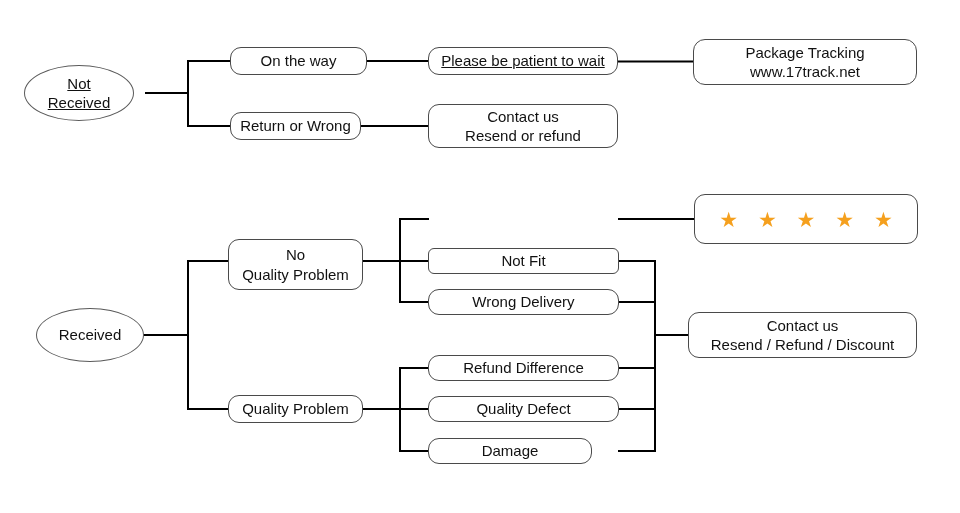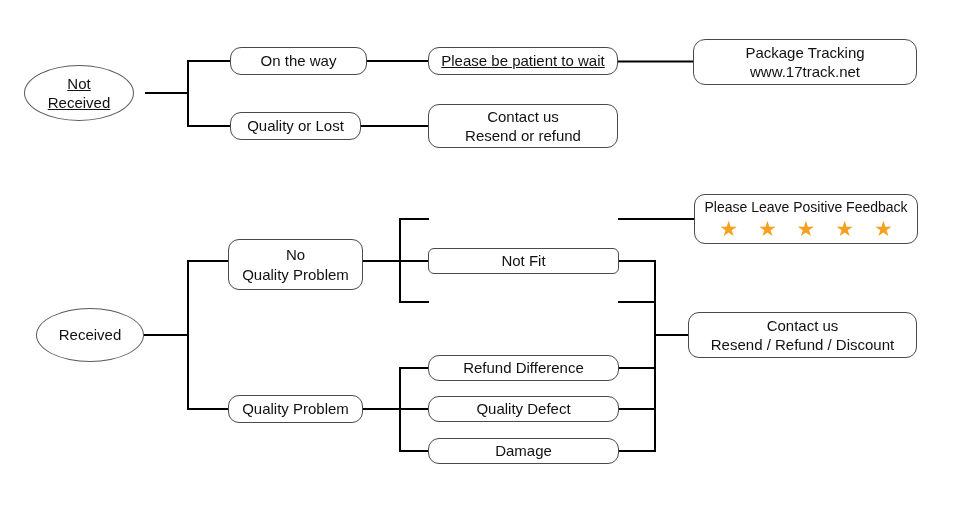--- a/index.html
+++ b/index.html
@@ -59,43 +59,43 @@
   <div class="node oval" style="left:24px;top:65px;width:110px;height:56px;text-decoration:underline;">Not
 Received</div>
 
   <div class="node box" style="left:230px;top:47px;width:137px;height:28px;">On the way</div>
 
   <div class="node box" style="left:428px;top:47px;width:190px;height:28px;text-decoration:underline;">Please be patient to wait</div>
 
   <div class="node box" style="left:693px;top:39px;width:224px;height:46px;border-radius:12px;">Package Tracking
 www.17track.net</div>
 
-  <div class="node box" style="left:230px;top:112px;width:131px;height:28px;">Quality or Lost</div>
+  <div class="node box" style="left:230px;top:112px;width:131px;height:28px;">Return or Wrong</div>
 
   <div class="node box" style="left:428px;top:104px;width:190px;height:44px;">Contact us
 Resend or refund</div>
 
   <div class="node oval" style="left:36px;top:308px;width:108px;height:54px;">Received</div>
 
   <div class="node box" style="left:228px;top:239px;width:135px;height:51px;">No
 Quality Problem</div>
 
   <div class="node box" style="left:228px;top:395px;width:135px;height:28px;">Quality Problem</div>
 
 
   <div class="node box" style="left:428px;top:248px;width:191px;height:26px;border-radius:6px;">Not Fit</div>
 
+  <div class="node box" style="left:428px;top:289px;width:191px;height:26px;">Wrong Delivery</div>
 
   <div class="node box" style="left:428px;top:355px;width:191px;height:26px;">Refund Difference</div>
 
   <div class="node box" style="left:428px;top:396px;width:191px;height:26px;text-align:right;">Quality Defect</div>
 
-  <div class="node box" style="left:428px;top:438px;width:191px;height:26px;">Damage</div>
+  <div class="node box" style="left:428px;top:438px;width:164px;height:26px;">Damage</div>
 
   <div class="node box" style="left:694px;top:194px;width:224px;height:50px;">
-    <span class="feedback-label">Please Leave Positive Feedback</span>
     <span class="stars" style="color: rgb(245, 160, 30);">★ ★ ★ ★ ★</span>
   </div>
 
   <div class="node box" style="left:688px;top:312px;width:229px;height:46px;">Contact us
 Resend / Refund / Discount</div>
 
 </div>
 
 </body></html>

